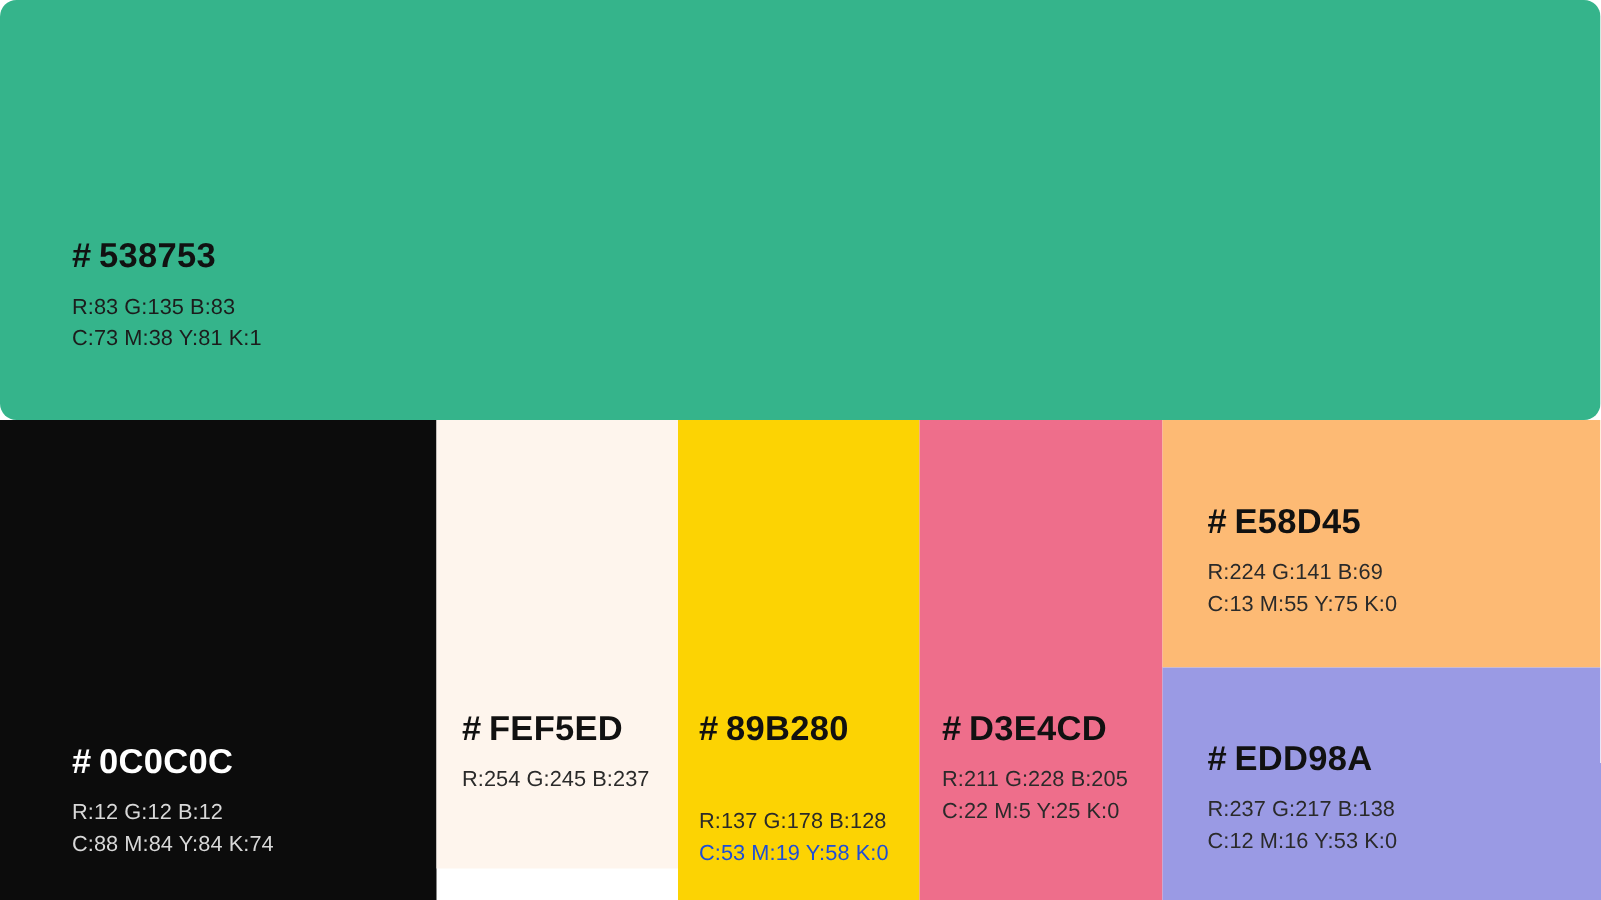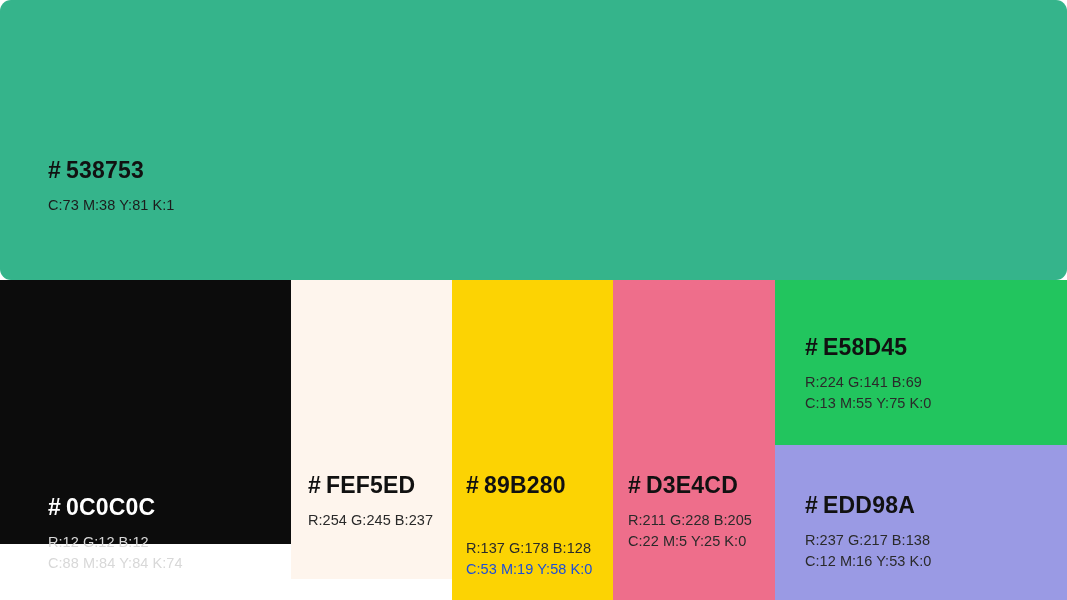--- a/index.html
+++ b/index.html
@@ -45,21 +45,21 @@
     letter-spacing: 0.05px;
   }
 
   
   #swatch-green {
     left: 0; top: 0; width: 1067px; height: 280px; border-radius: 11px;
   }
   #swatch-green .swatch-body { top: 158px; }
 
   #swatch-black {
-    left: 0; top: 280px; width: 291px; height: 264px;
+    left: 0; top: 280px; width: 291px; height: 320px;
   }
   #swatch-black .swatch-body { top: 215px; left: 48px; }
 
   #swatch-cream {
     left: 291px; top: 280px; width: 161px; height: 299px;
   }
   #swatch-cream .swatch-body { top: 193px; left: 17px; }
 
   #swatch-yellow {
     left: 452px; top: 280px; width: 161px; height: 344px;
@@ -84,20 +84,21 @@
 </head>
 <body>
 
 <div class="palette">
 
   <div class="swatch" id="swatch-green" style="background: rgb(53, 180, 139);">
     <div class="swatch-body">
       <div class="hex" style="color: rgb(17, 17, 17);">
         <span class="hash">#</span><span>538753</span>
       </div>
+      <div class="detail" style="color: rgb(28, 28, 28);">R:83 G:135 B:83</div>
       <div class="detail" style="color: rgb(28, 28, 28);">C:73 M:38 Y:81 K:1</div>
     </div>
   </div>
 
   <div class="swatch" id="swatch-black" style="background: rgb(12, 12, 12);">
     <div class="swatch-body">
       <div class="hex" style="color: rgb(255, 255, 255);">
         <span class="hash">#</span><span>0C0C0C</span>
       </div>
       <div class="detail" style="color: rgb(216, 216, 216);">R:12 G:12 B:12</div>
@@ -127,21 +128,21 @@
   <div class="swatch" id="swatch-pink" style="background: rgb(238, 110, 139);">
     <div class="swatch-body">
       <div class="hex" style="color: rgb(17, 17, 17);">
         <span class="hash">#</span><span>D3E4CD</span>
       </div>
       <div class="detail" style="color: rgb(42, 42, 42);">R:211 G:228 B:205</div>
       <div class="detail" style="color: rgb(42, 42, 42);">C:22 M:5 Y:25 K:0</div>
     </div>
   </div>
 
-  <div class="swatch" id="swatch-orange" style="background: #22c55e;">
+  <div class="swatch" id="swatch-orange" style="background: #fdba74;">
     <div class="swatch-body">
       <div class="hex" style="color: rgb(17, 17, 17);">
         <span class="hash">#</span><span>E58D45</span>
       </div>
       <div class="detail" style="color: rgb(42, 42, 42);">R:224 G:141 B:69</div>
       <div class="detail" style="color: rgb(42, 42, 42);">C:13 M:55 Y:75 K:0</div>
     </div>
   </div>
 
   <div class="swatch" id="swatch-purple" style="background: rgb(154, 154, 228);">

